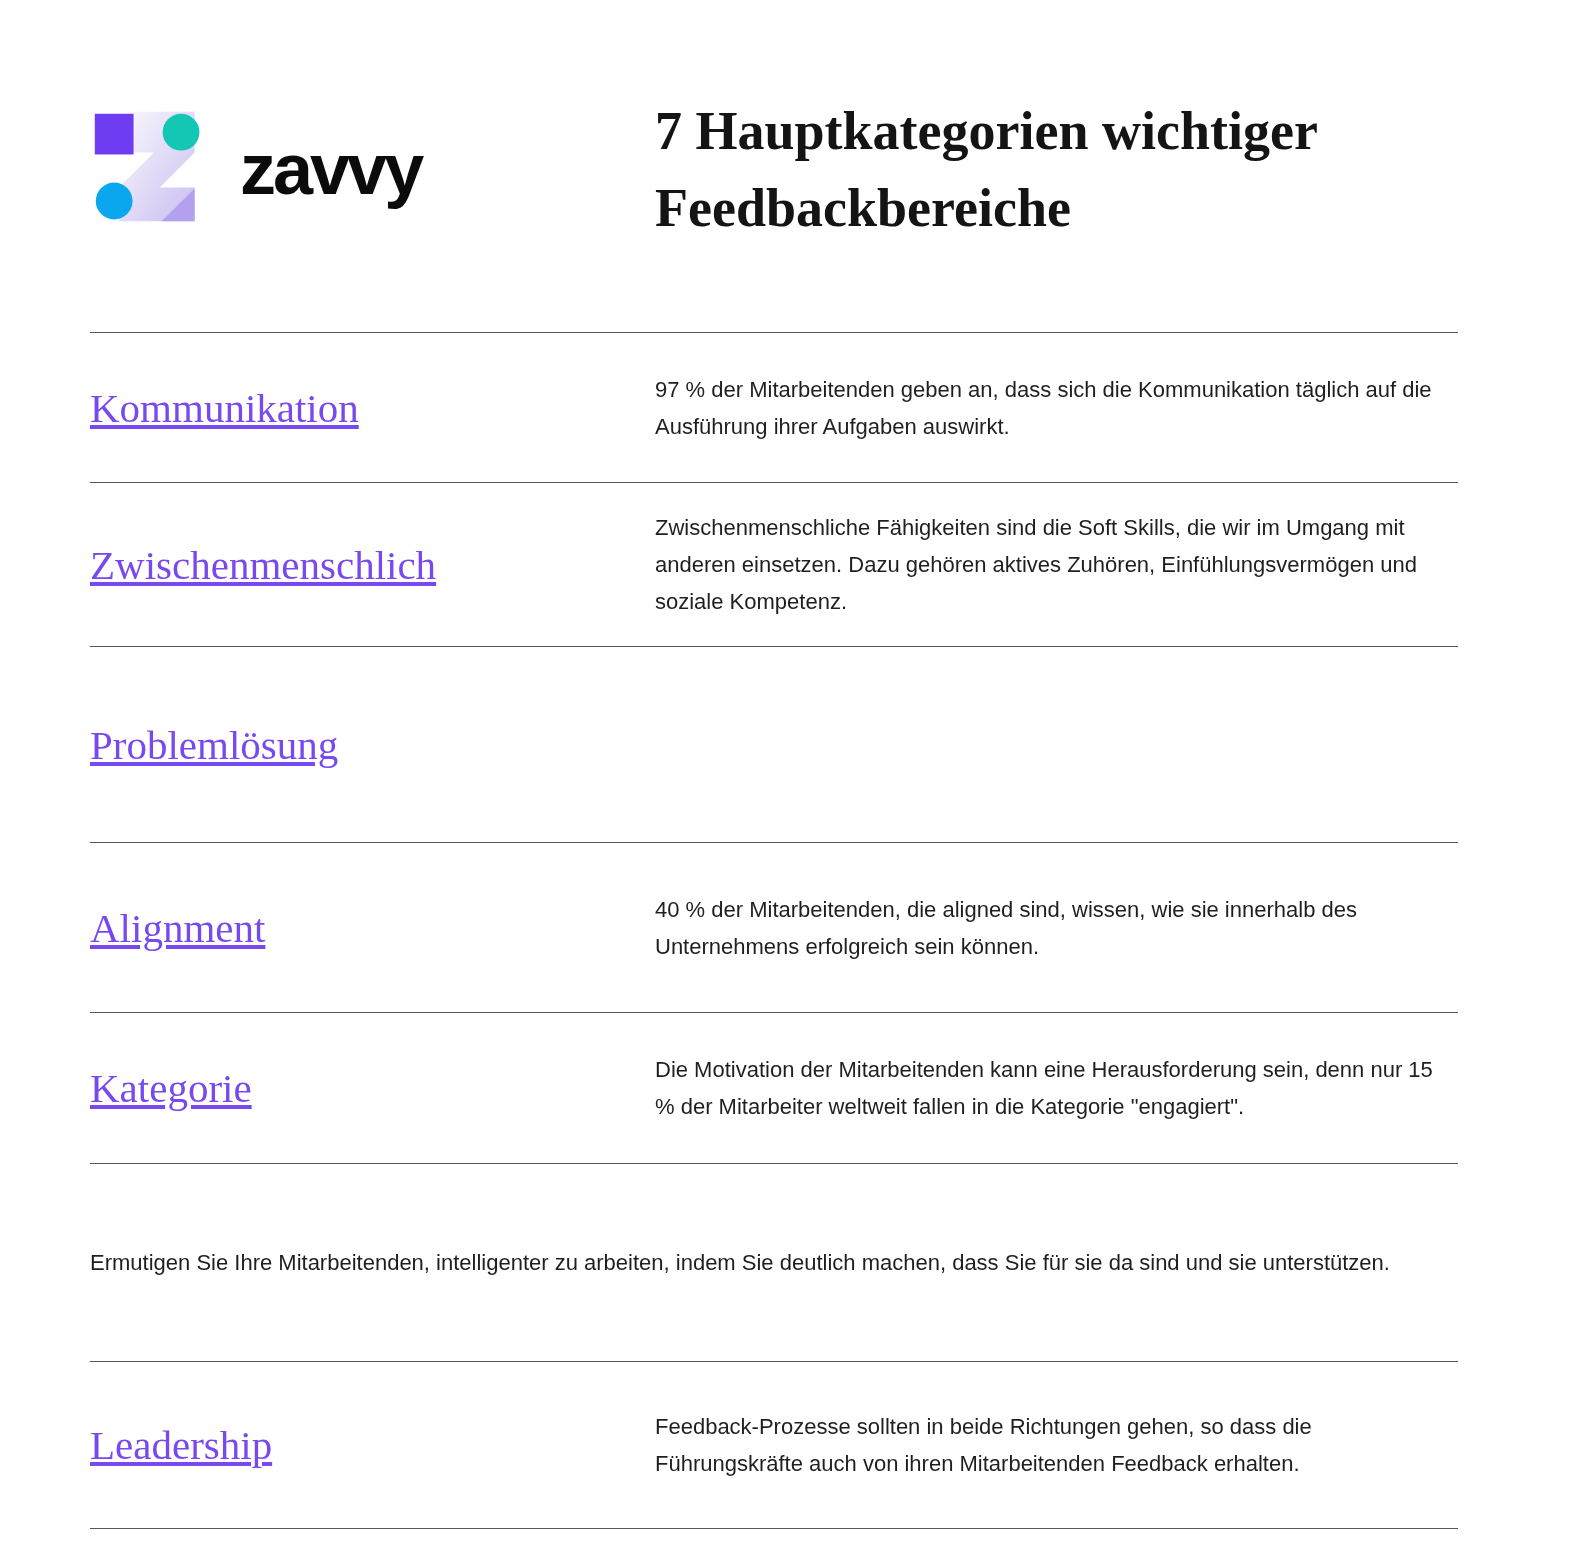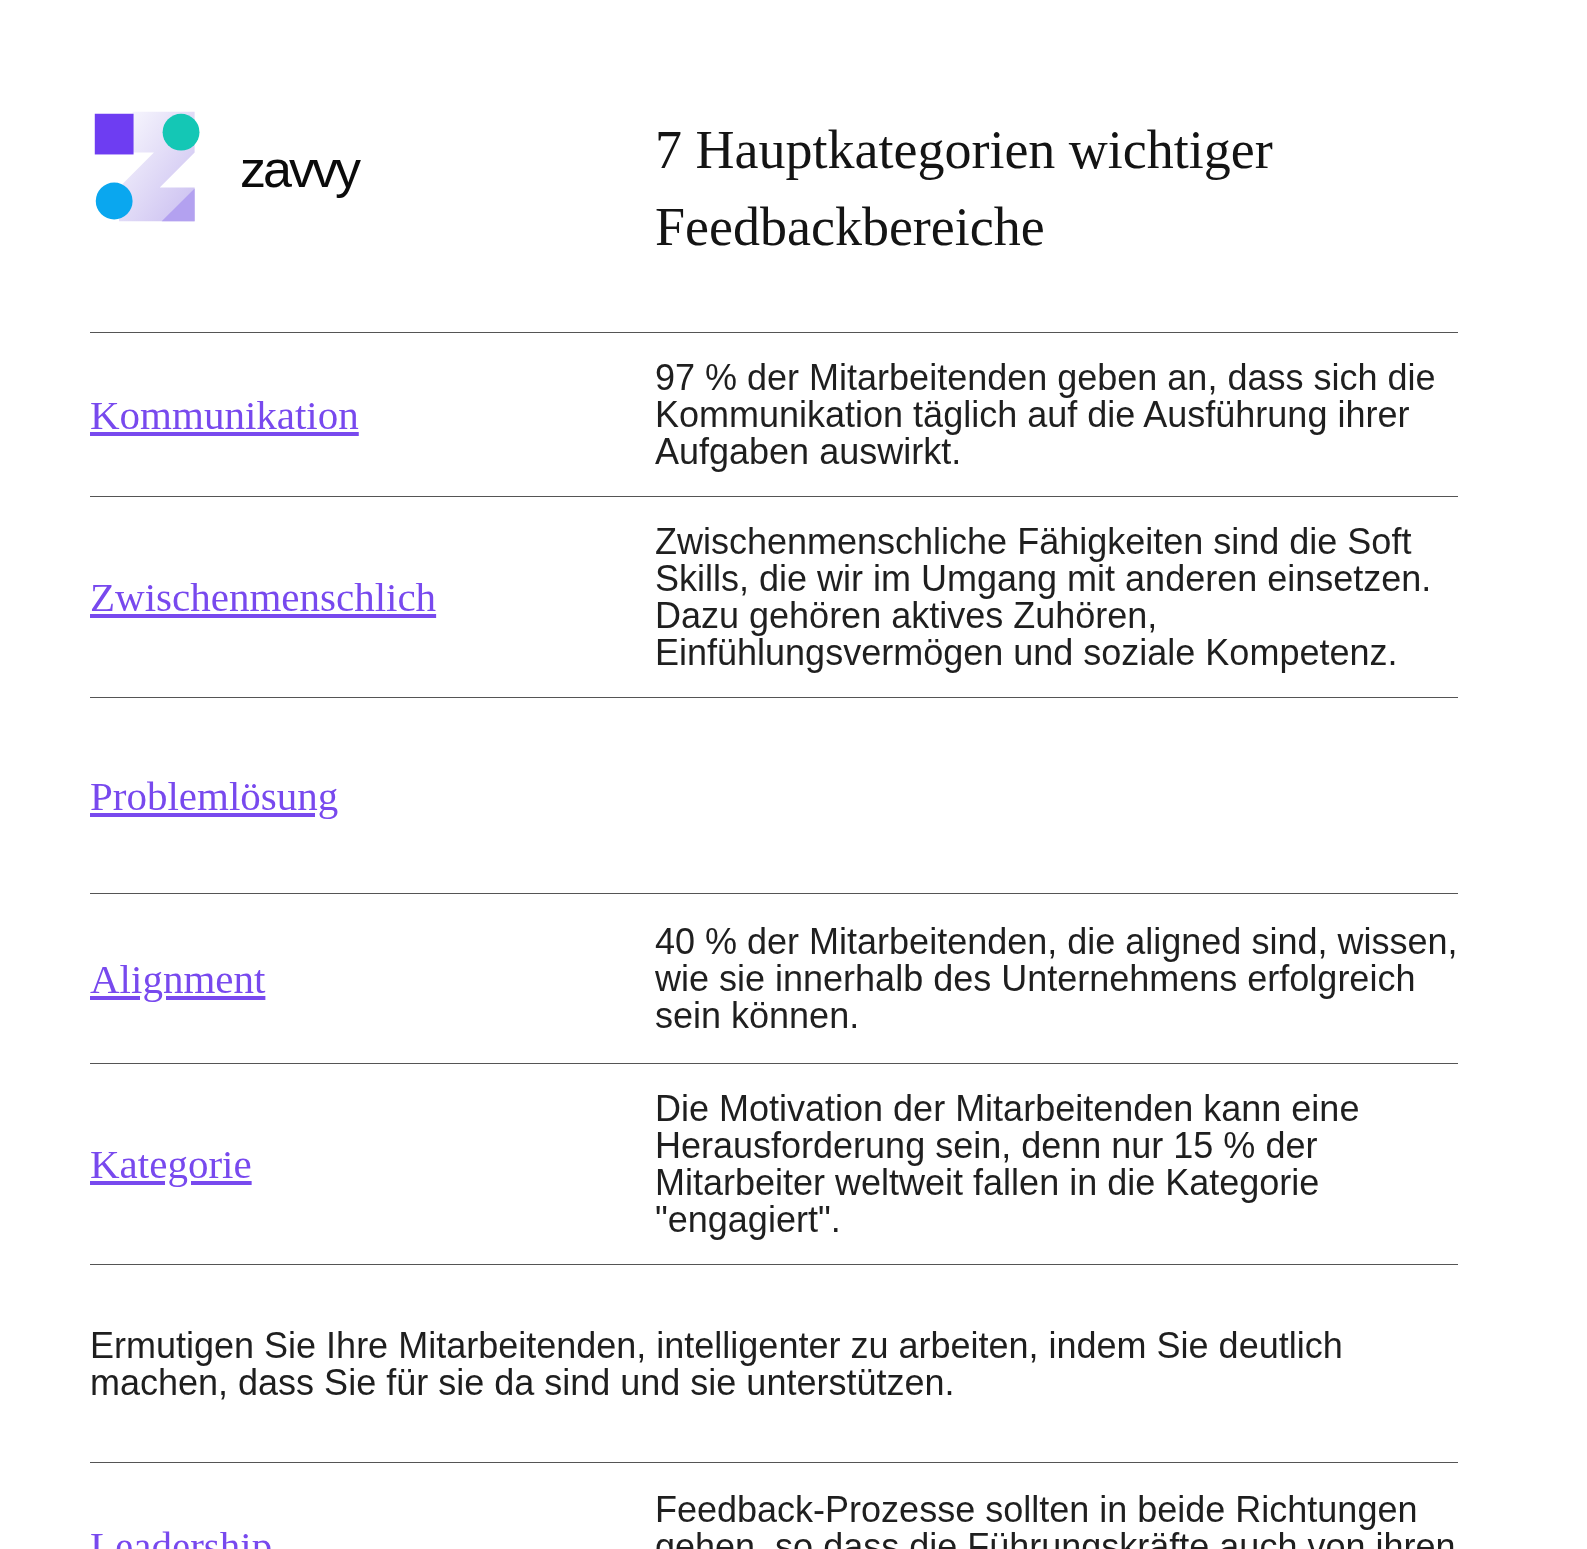--- a/index.html
+++ b/index.html
@@ -14,27 +14,27 @@
     position:relative;
     overflow:hidden;
   }
   .logo-block{
     position:absolute; left:88px; top:106px;
     display:flex; align-items:center; gap:26px;
   }
   .logo-mark{display:block;}
   .wordmark{
     font-family:"Liberation Sans", sans-serif;
-    font-size:52px; font-weight:400; letter-spacing:-3px;
+    font-size:72px; font-weight:700; letter-spacing:-3px;
     color:var(--wordmark-color);
   }
   .page-title{
-    position:absolute; left:655px; top:112px; width:730px;
+    position:absolute; left:655px; top:93px; width:730px;
     font-family:"Liberation Serif", serif;
-    font-size:54px; line-height:1.42; font-weight:400;
+    font-size:54px; line-height:1.42; font-weight:700;
     color:var(--title-color);
   }
   .feedback-table{
     position:absolute; left:90px; top:332px; width:1368px;
   }
   .feedback-row{
     display:flex; align-items:center;
     border-top:1px solid var(--divider-color);
   }
   .feedback-row:last-child{
@@ -42,21 +42,21 @@
   }
   .category-cell{
     width:565px; flex:0 0 565px;
     font-family:"Liberation Serif", serif;
     font-size:41px; font-weight:400;
     color:var(--accent-purple);
     text-decoration:underline;
   }
   .description-cell{
     flex:1;
-    font-size:36px; line-height:37px;
+    font-size:22px; line-height:37px;
     color:var(--body-text-color);
     padding:26px 0;
   }
 </style>
 </head>
 <body>
 
 <div class="logo-block">
   <svg class="logo-mark" viewBox="0 0 130 130" width="126" height="126" aria-hidden="true">
     <defs>

